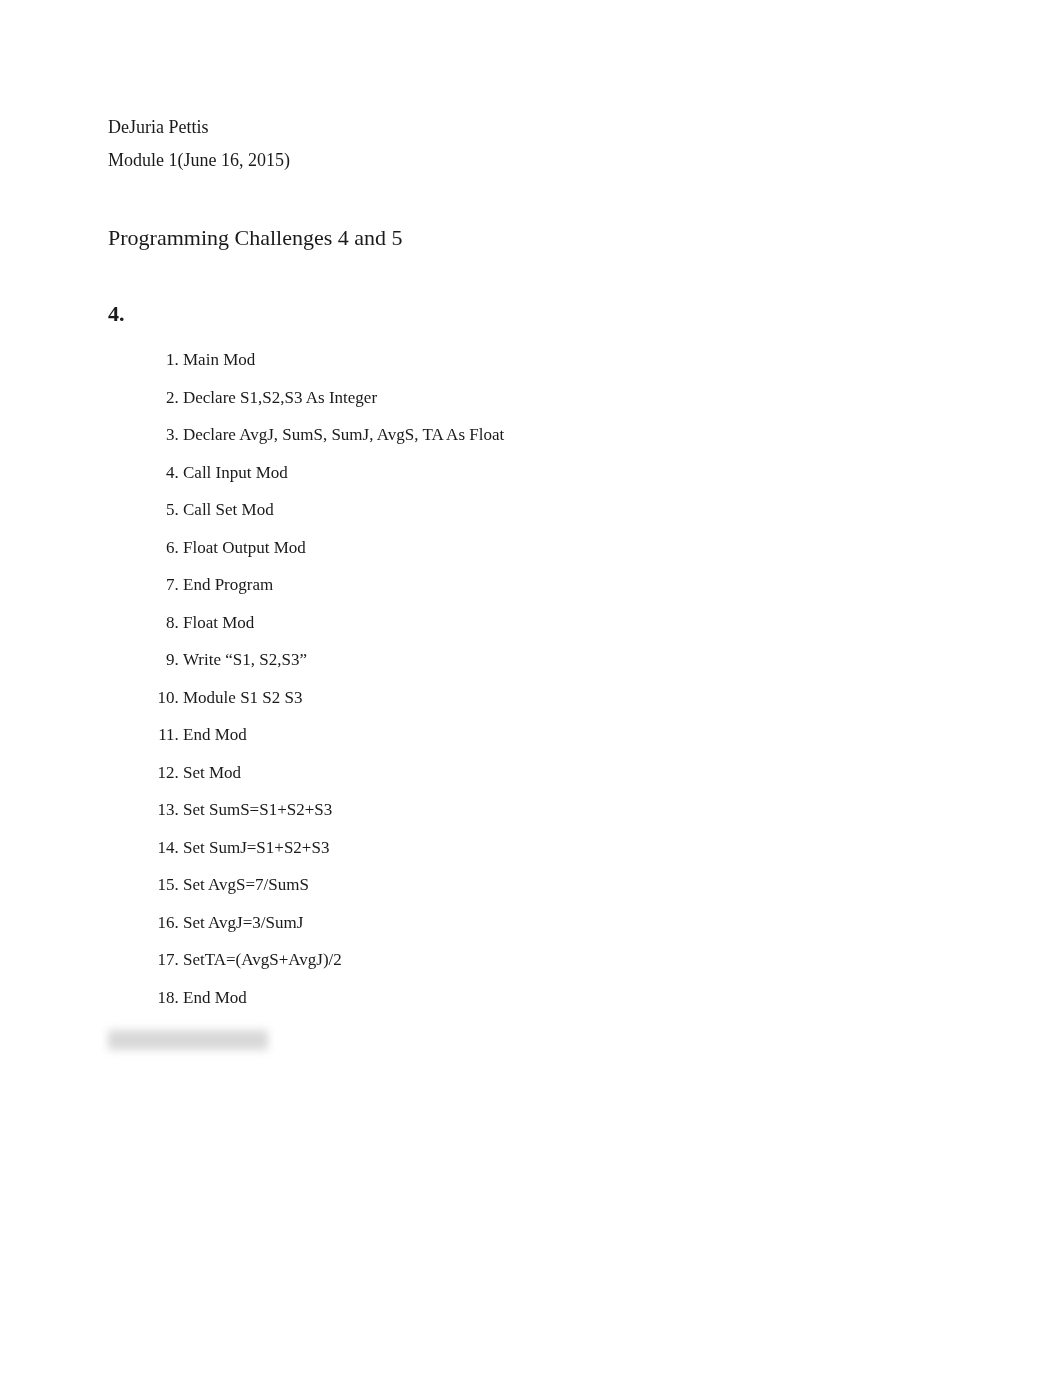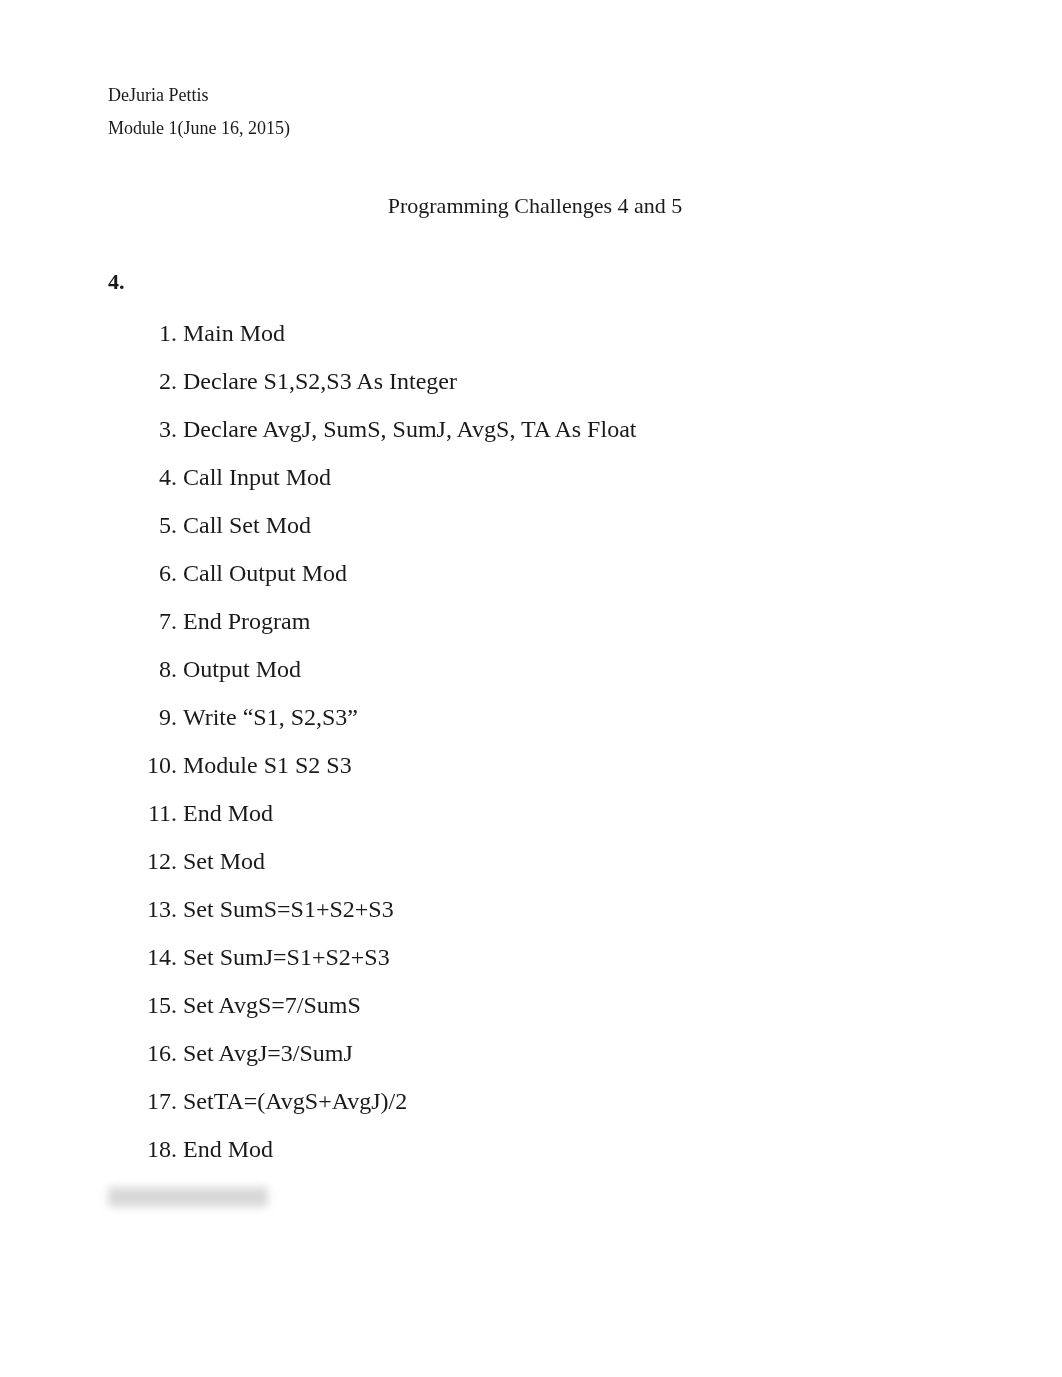--- a/index.html
+++ b/index.html
@@ -14,28 +14,29 @@
       font-size: 18px;
       color: #1a1a1a;
       width: 1062px;
       min-height: 1377px;
       padding: 80px 100px 80px 108px;
     }
 
     .header-info {
       margin-bottom: 8px;
       line-height: 1.7;
+      margin-top: 32px;
     }
 
     .header-info p {
       margin-bottom: 2px;
     }
 
     .title-section {
-      text-align: center;
+      text-align: left;
       margin-top: 50px;
       margin-bottom: 50px;
     }
 
     .title-section h2 {
       font-size: 22px;
       font-weight: normal;
     }
 
     .section-number {
@@ -46,21 +47,21 @@
     }
 
     ol {
       list-style-type: decimal;
       padding-left: 55px;
       margin-left: 20px;
     }
 
     ol li {
       margin-bottom: 12px;
-      font-size: 24px;
+      font-size: 17px;
       line-height: 1.5;
     }
 
     .footer-blur {
       margin-top: 20px;
       width: 160px;
       height: 20px;
       background: #c8c8c8;
       border-radius: 3px;
       filter: blur(4px);
@@ -82,23 +83,23 @@
 <div>
   <div class="section-number">4.</div>
 
   <ol>
 
   <li>Main Mod</li>
       <li>Declare S1,S2,S3 As Integer</li>
       <li>Declare AvgJ, SumS, SumJ, AvgS, TA As Float</li>
       <li>Call Input Mod</li>
       <li>Call Set Mod</li>
-      <li>Call Output Mod</li>
+      <li>Float Output Mod</li>
       <li>End Program</li>
-      <li>Output Mod</li>
+      <li>Float Mod</li>
       <li>Write “S1, S2,S3”</li>
       <li>Module S1 S2 S3</li>
       <li>End Mod</li>
       <li>Set Mod</li>
       <li>Set SumS=S1+S2+S3</li>
       <li>Set SumJ=S1+S2+S3</li>
       <li>Set AvgS=7/SumS</li>
       <li>Set AvgJ=3/SumJ</li>
       <li>SetTA=(AvgS+AvgJ)/2</li>
       <li>End Mod</li>

